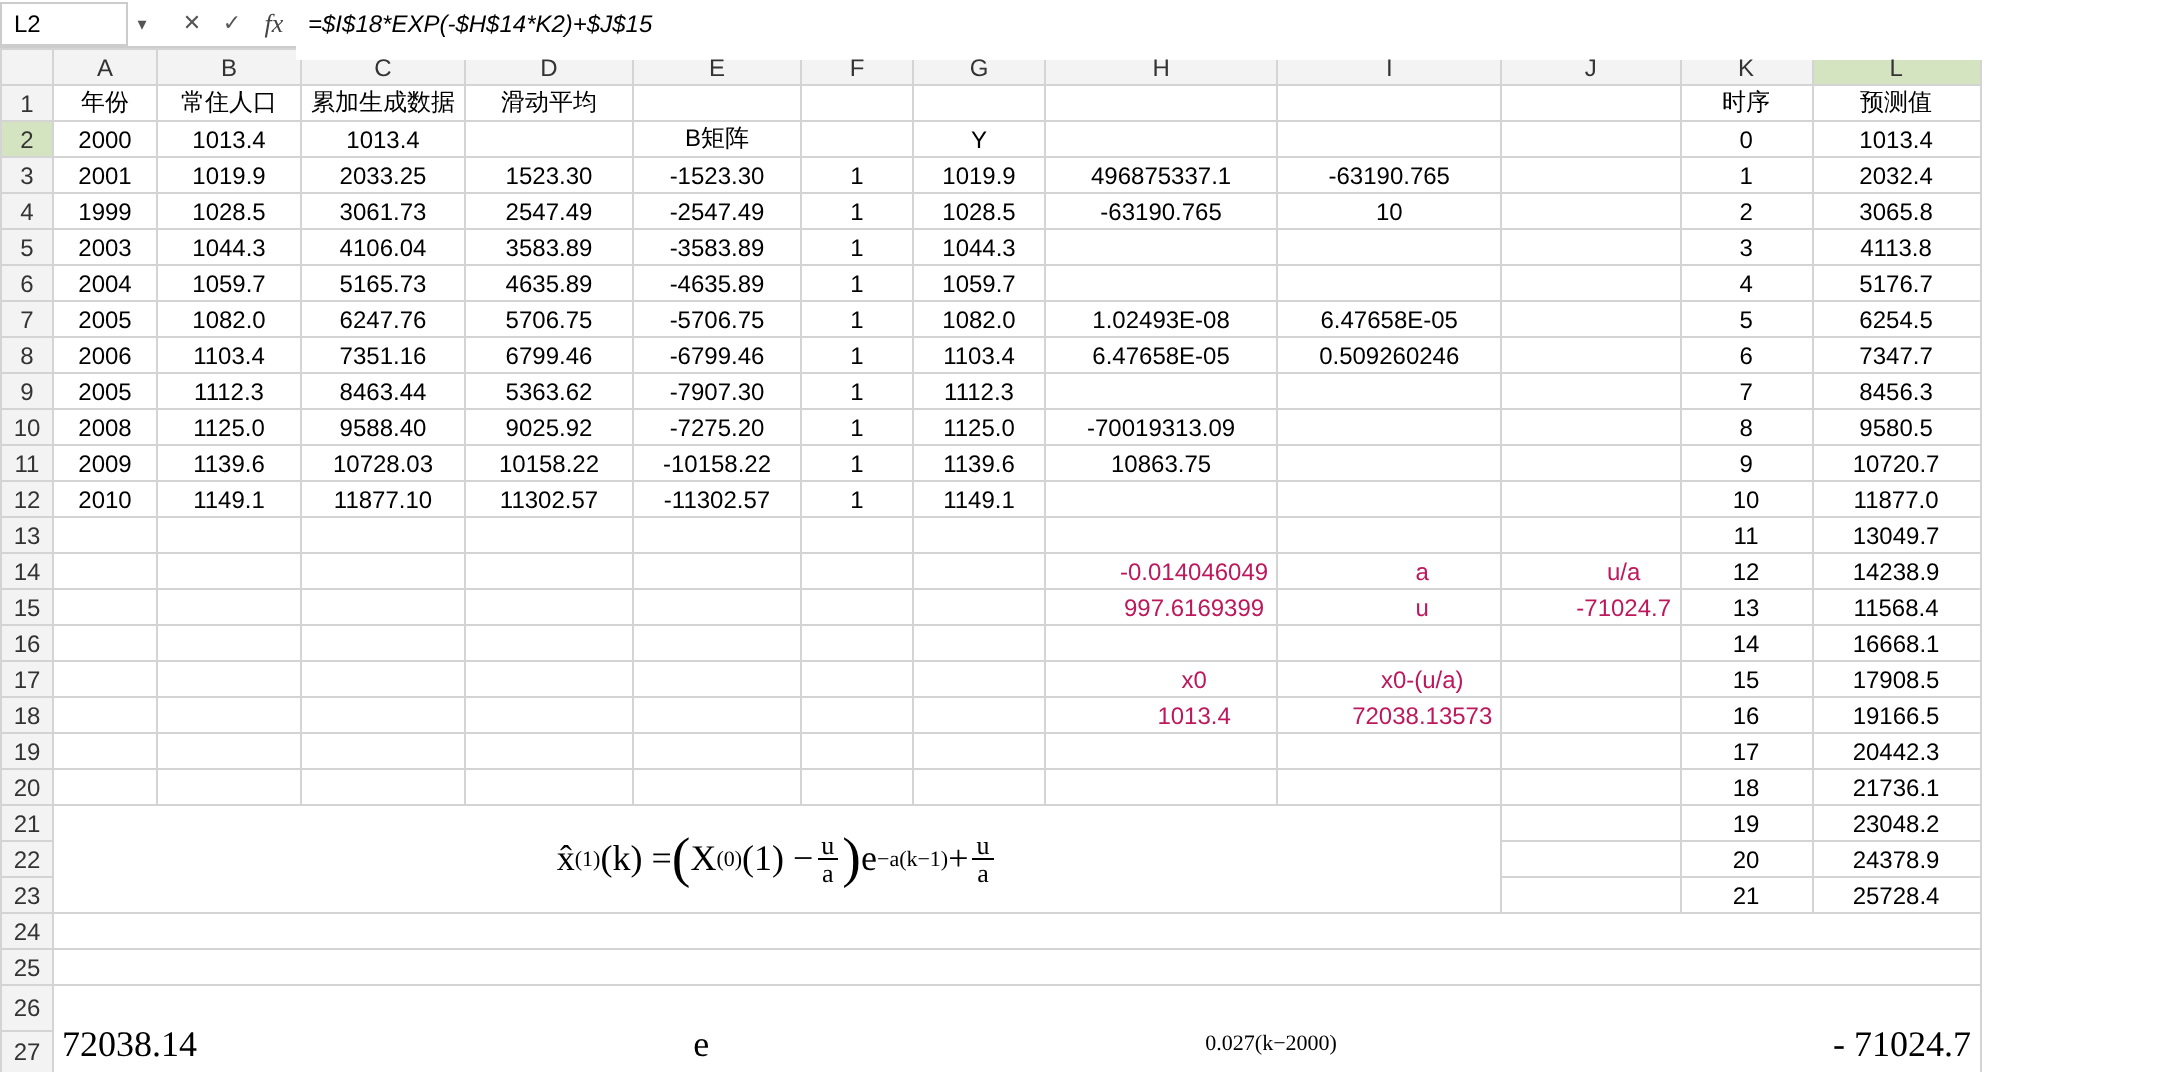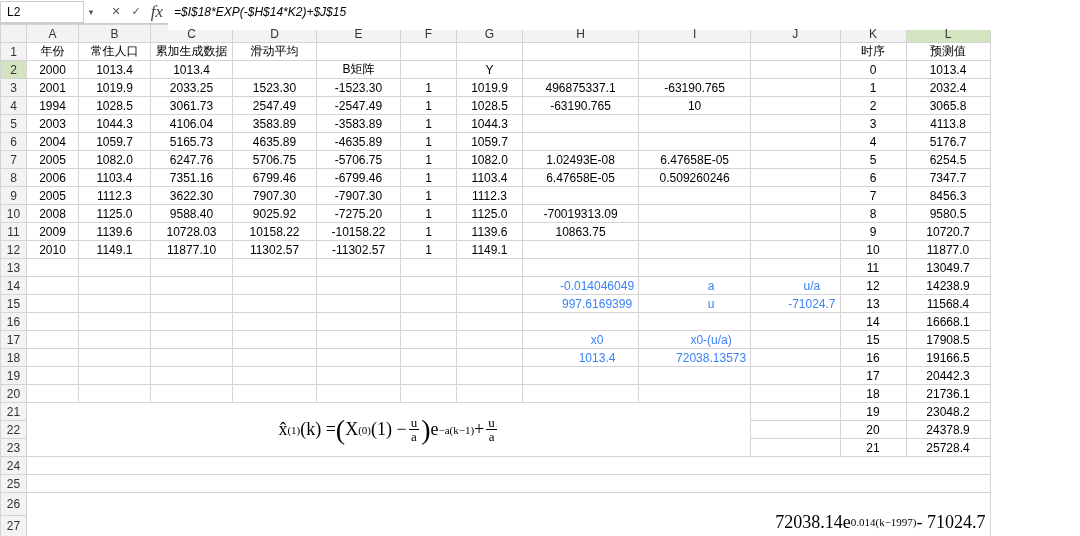--- a/index.html
+++ b/index.html
@@ -1,49 +1,49 @@
 <!DOCTYPE html>
 <html><head>
 <meta charset="utf-8">
 <style>
   * { box-sizing: border-box; margin: 0; padding: 0; }
   body { font-family: Arial, "Microsoft YaHei", sans-serif; font-size: 12px; color: #000; background: #fff; overflow: hidden; }
 
   .formula-bar { display: flex; align-items: center; height: 24px; border-bottom: 1px solid #ccc; background: #fff; }
-  .name-box { width: 84px; height: 22px; border: 1px solid #ccc; padding: 2px 6px; font-size: 12px; display: flex; align-items: center; }
+  .name-box { width: 64px; height: 22px; border: 1px solid #ccc; padding: 2px 6px; font-size: 12px; display: flex; align-items: center; }
   .name-box-arrow { width: 14px; text-align: center; color: #555; font-size: 9px; }
   .fb-btn { width: 20px; text-align: center; color: #555; font-size: 11px; cursor: pointer; }
-  .fx-label { font-style: italic; font-family: "Times New Roman", serif; width: 22px; text-align: center; font-size: 17px; color: #444; }
+  .fx-label { font-style: italic; font-family: "Times New Roman", serif; width: 22px; text-align: center; font-size: 13px; color: #444; }
   .formula-input { flex: 1; height: 22px; border: none; outline: none; padding: 18px 6px; font-size: 12px; font-style: italic; }
 
   .sheet { display: block; }
   table { border-collapse: collapse; table-layout: fixed; }
   th, td { border: 1px solid #d4d4d4; height: 18px; padding: 0 4px; font-size: 12px; overflow: hidden; white-space: nowrap; }
   th { background: #f3f3f3; font-weight: normal; color: #333; text-align: center; }
   th.rowhdr { width: 26px; background: #f3f3f3; text-align: center; }
   td { text-align: center; }
-  .red { color: #3b82f6; padding-left: 37px; }
+  .red { color: #be185d; padding-left: 37px; }
   .sel-hdr { background: #d5e4c0 !important; }
 
   .col-A { width: 52px; }
   .col-B { width: 72px; }
   .col-C { width: 82px; }
   .col-D { width: 84px; }
   .col-E { width: 84px; }
   .col-F { width: 56px; }
   .col-G { width: 66px; }
   .col-H { width: 110px; }
   .col-I { width: 96px; }
   .col-J { width: 66px; }
   .col-K { width: 66px; }
   .col-L { width: 84px; }
 
   .formula-img { position: relative; font-family: "Times New Roman", serif; font-size: 18px; }
   .formula-img .line1 { display: flex; align-items: center; justify-content: center; height: 40px; }
-  .formula-img .line2 { display: flex; align-items: center; justify-content: flex-end; height: 30px; margin-top: 14px; }
+  .formula-img .line2 { display: flex; align-items: center; justify-content: space-between; height: 30px; margin-top: 14px; }
   .supsmall { font-size: 11px; vertical-align: super; }
   .frac { display: inline-flex; flex-direction: column; align-items: center; vertical-align: middle; font-size: 13px; line-height: 1; margin: 0 2px; }
   .frac .num { border-bottom: 1px solid #000; padding: 0 2px; }
   .frac .den { padding: 0 2px; }
   .bigparen { font-size: 28px; line-height: 0.7; vertical-align: middle; }
 </style>
 </head>
 <body>
 
 <div class="formula-bar">
@@ -135,21 +135,21 @@
           <td>1</td>
           <td>1019.9</td>
           <td>496875337.1</td>
           <td>-63190.765</td>
           <td></td>
           <td>1</td>
           <td>2032.4</td>
         </tr>
         <tr>
           <th class="rowhdr">4</th>
-          <td>1994</td>
+          <td>1999</td>
           <td>1028.5</td>
           <td>3061.73</td>
           <td>2547.49</td>
           <td>-2547.49</td>
           <td>1</td>
           <td>1028.5</td>
           <td>-63190.765</td>
           <td>10</td>
           <td></td>
           <td>2</td>
@@ -212,22 +212,22 @@
           <td>6.47658E-05</td>
           <td>0.509260246</td>
           <td></td>
           <td>6</td>
           <td>7347.7</td>
         </tr>
         <tr>
           <th class="rowhdr">9</th>
           <td>2005</td>
           <td>1112.3</td>
-          <td>3622.30</td>
-          <td>7907.30</td>
+          <td>8463.44</td>
+          <td>5363.62</td>
           <td>-7907.30</td>
           <td>1</td>
           <td>1112.3</td>
           <td></td>
           <td></td>
           <td></td>
           <td>7</td>
           <td>8456.3</td>
         </tr>
         <tr>
@@ -452,21 +452,21 @@
           <td colspan="12"></td>
         </tr>
 
   <tr>
           <th class="rowhdr">26</th>
     <td colspan="12" rowspan="2" style="vertical-align:middle;">
       <div class="formula-img">
         <div class="line2">
           <span>72038.14</span>
                 <span>e</span>
-                <span class="supsmall"> 0.014(k−1997)</span>
+                <span class="supsmall"> 0.027(k−2000)</span>
           <span>- 71024.7</span>
         </div>
       </div>
     </td>
   </tr>
   <tr>
           <th class="rowhdr">27</th>
         </tr>
 
 </tbody>

